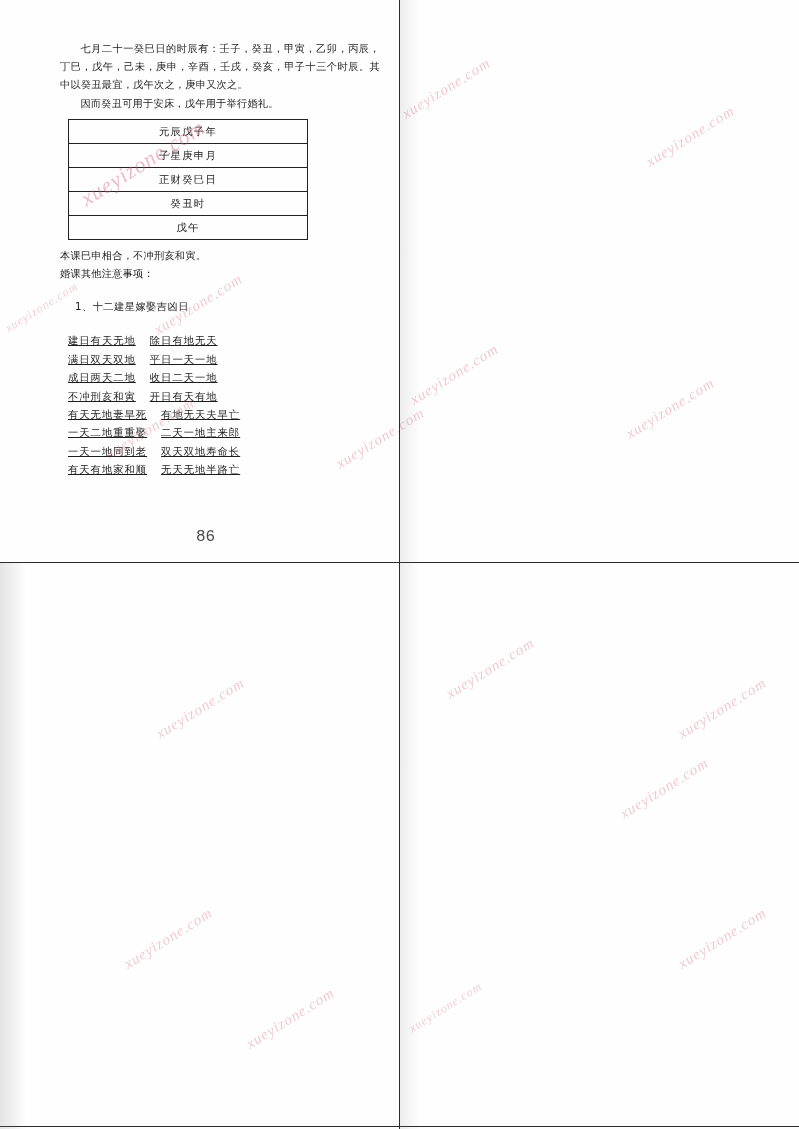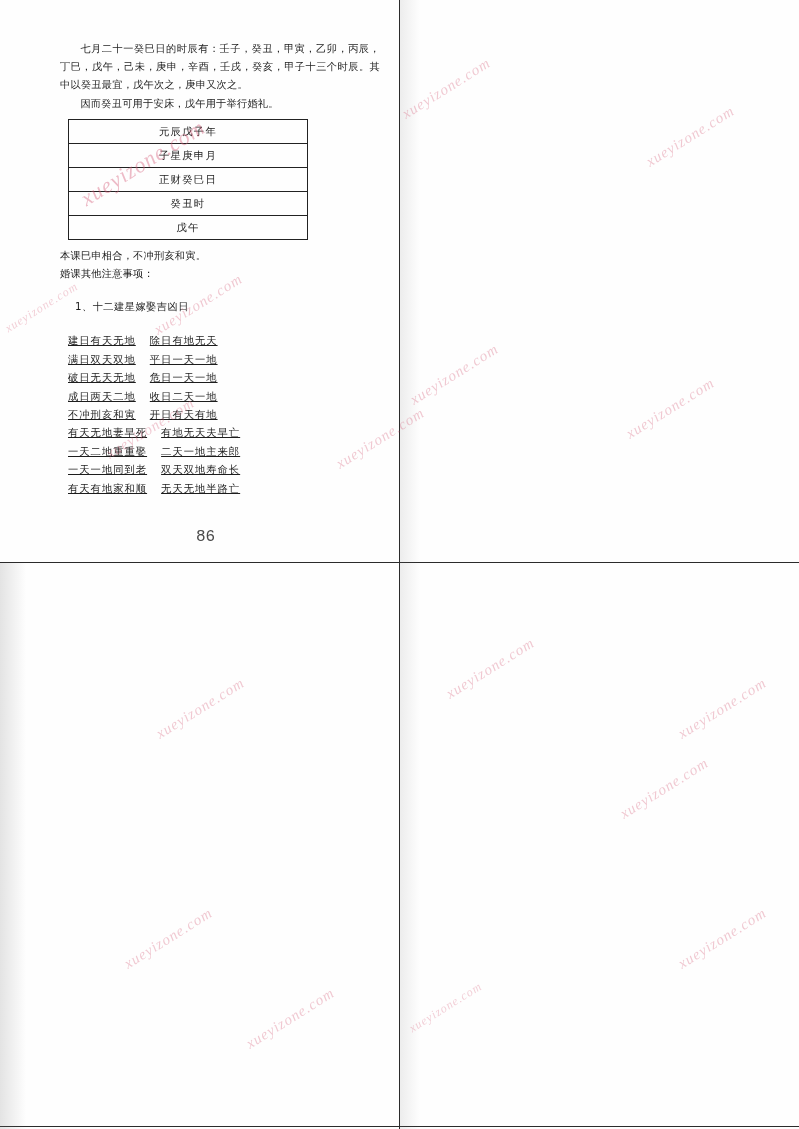--- a/index.html
+++ b/index.html
@@ -180,24 +180,20 @@
       <p class="sub3">1、十二建星嫁娶吉凶日</p>
 
       <div class="verse">
         <div class="verse-row">
           <span>建日有天无地</span>
           <span>除日有地无天</span>
         </div>
         <div class="verse-row">
           <span>满日双天双地</span>
           <span>平日一天一地</span>
-        </div>
-        <div class="verse-row">
-          <span>破日无天无地</span>
-          <span>危日一天一地</span>
         </div>
         <div class="verse-row">
           <span>成日两天二地</span>
           <span>收日二天一地</span>
         </div>
         <div class="verse-row">
           <span>不冲刑亥和寅</span>
           <span>开日有天有地</span>
         </div>
         <div class="verse-row">

